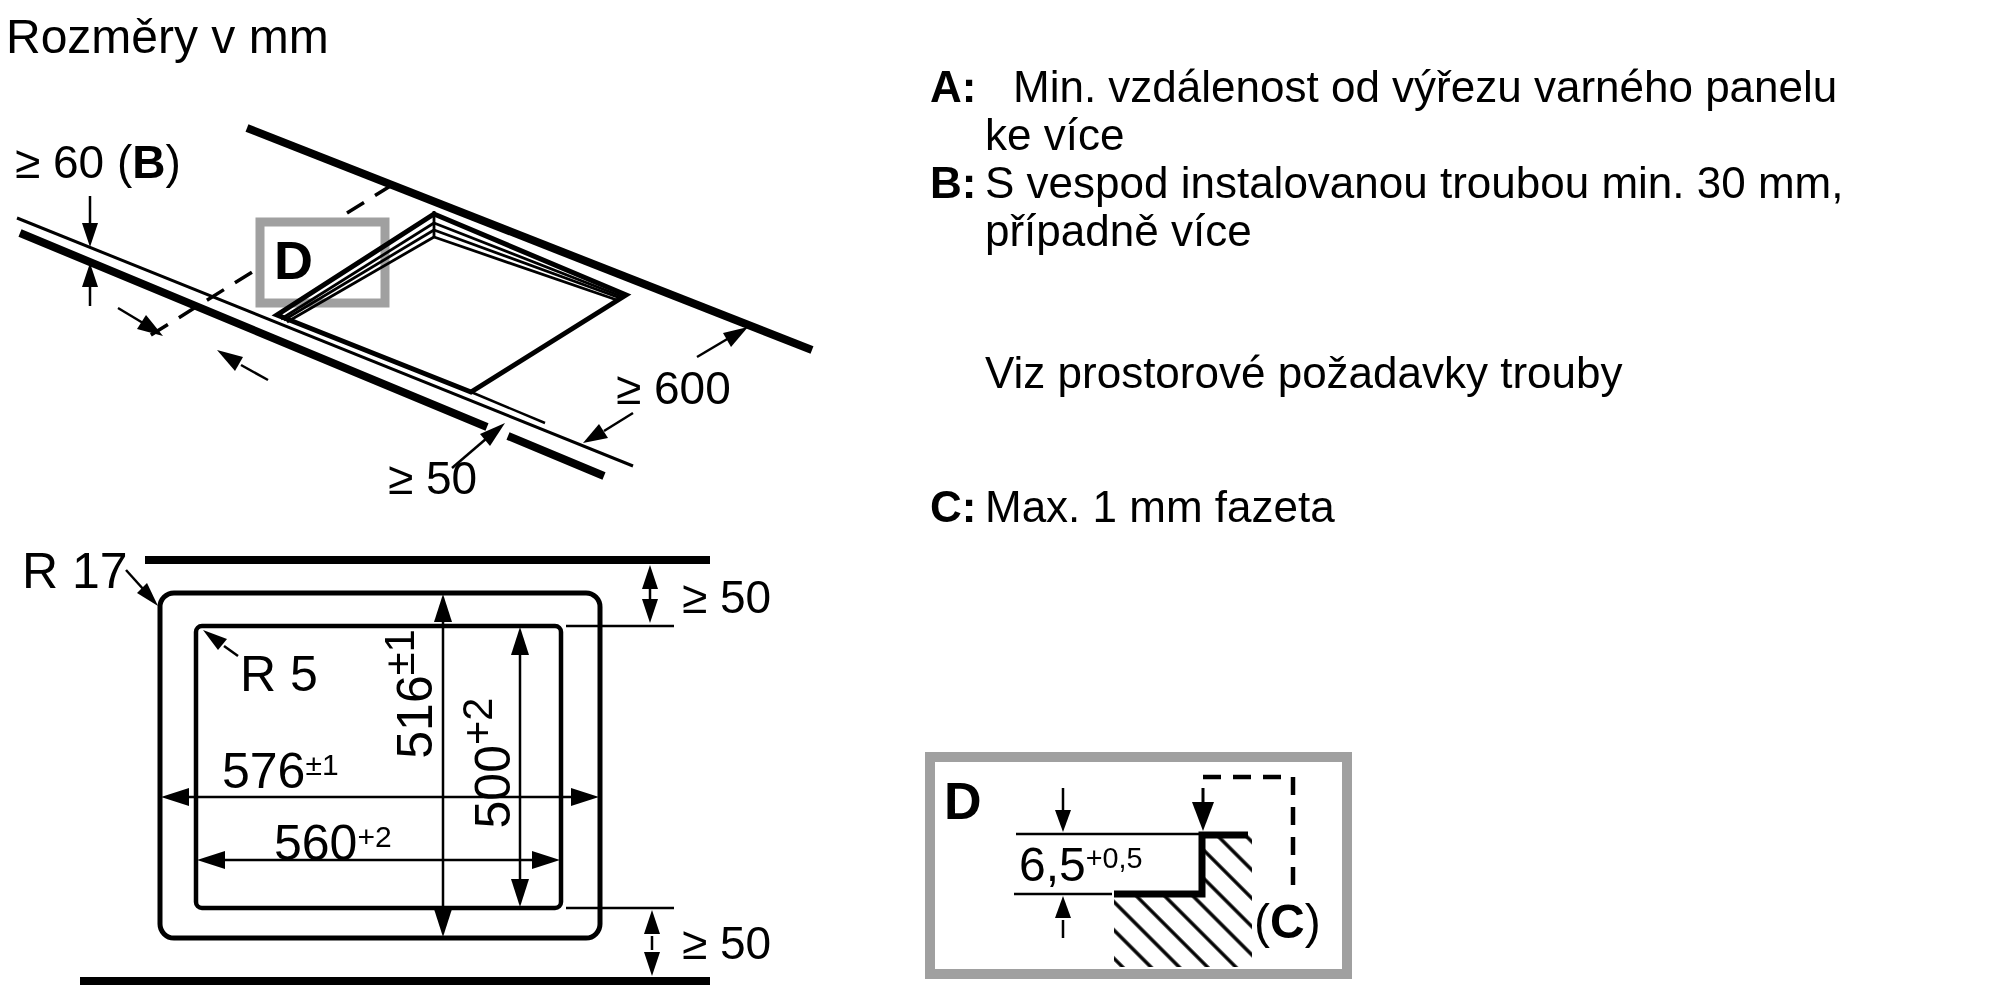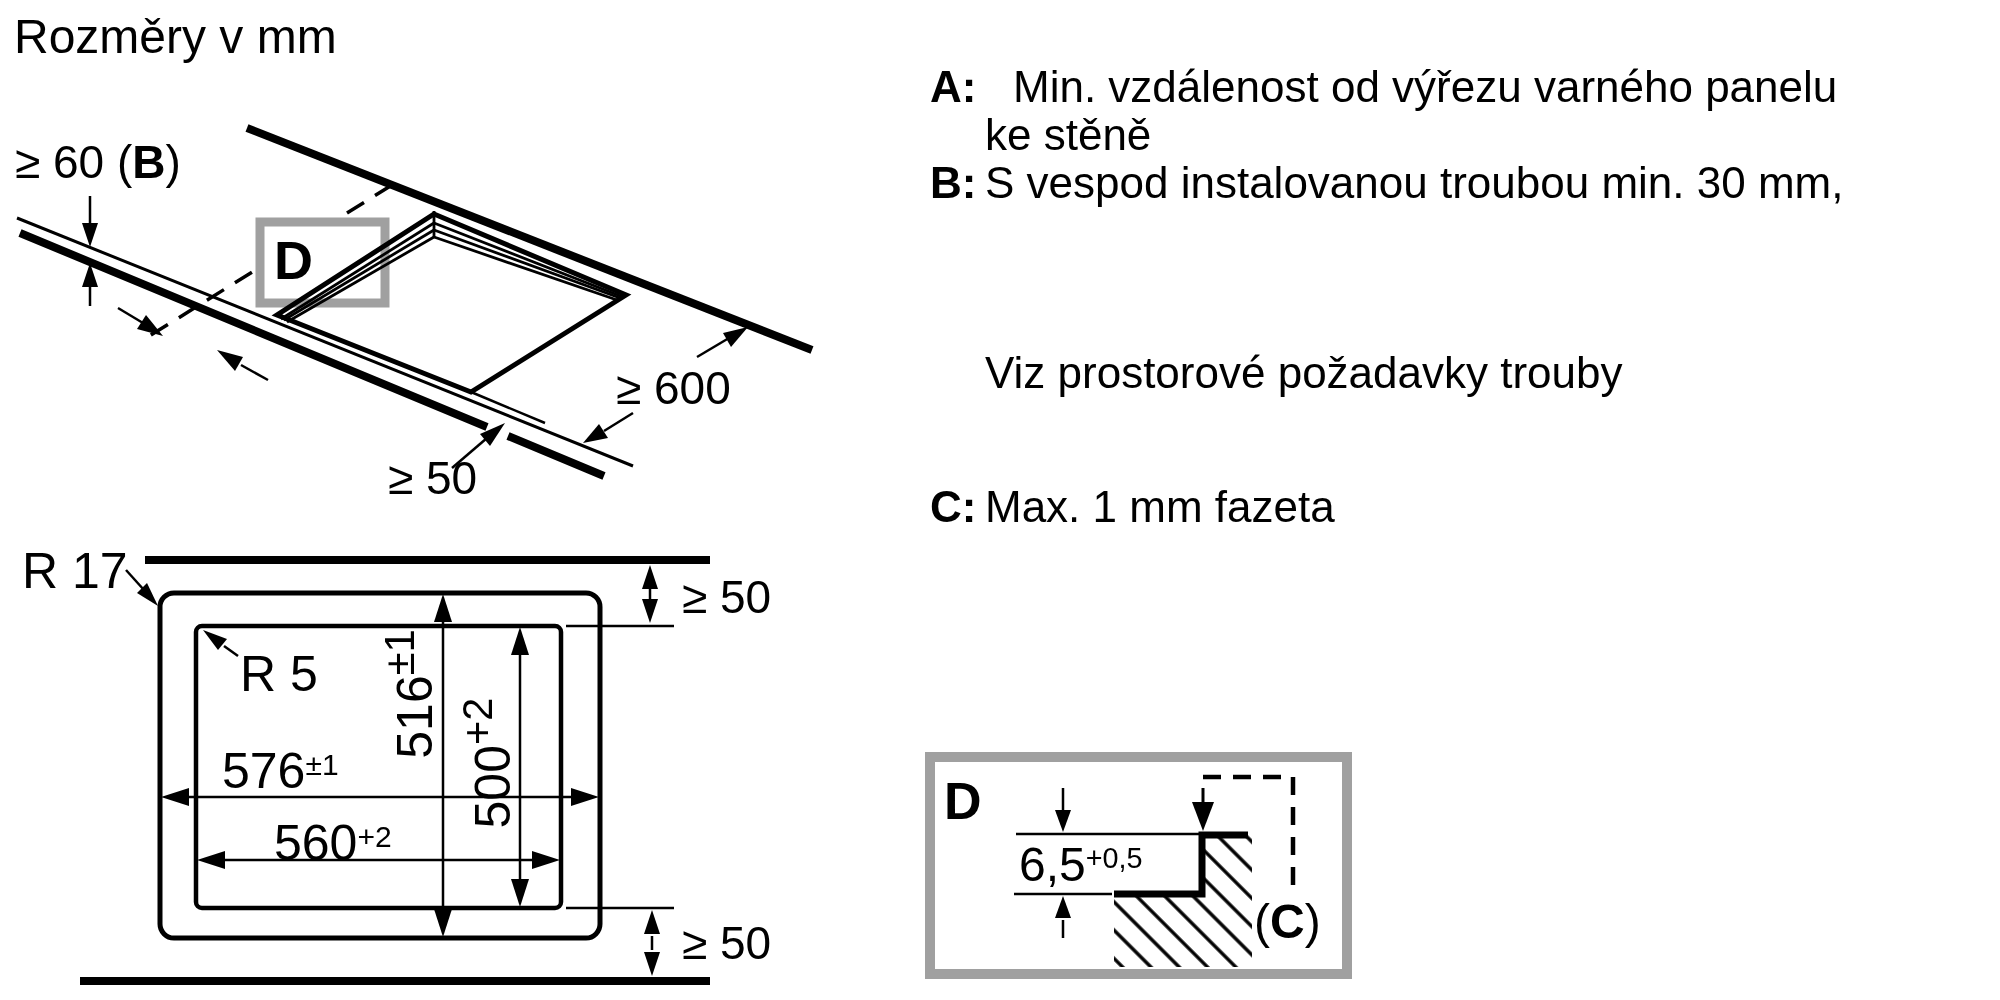--- a/index.html
+++ b/index.html
@@ -138,41 +138,42 @@
       <line x1="1203" y1="788" x2="1203" y2="804" stroke-width="3"></line>
       <polygon points="1203,831 1192,802 1214,802" fill="#000" stroke="none"></polygon>
 
       <line x1="1063" y1="788" x2="1063" y2="810" stroke-width="2.5"></line>
       <polygon points="1063,832 1055,810 1071,810" fill="#000" stroke="none"></polygon>
       <line x1="1063" y1="938" x2="1063" y2="920" stroke-width="2.5"></line>
       <polygon points="1063,896 1055,918 1071,918" fill="#000" stroke="none"></polygon>
     </g>
   </svg>
 
-  <div class="lbl fs48" style="left:14px;top:12px;">Rozměry v mm</div>
+  <div class="lbl fs48" style="left:6px;top:12px;">Rozměry v mm</div>
 
   <div class="lbl fs46" style="left:15px;top:138px;"><span>≥ 60 (</span><b>B</b><span>)</span></div>
   <div class="lbl fs46" style="left:616px;top:364px;">≥ 600</div>
   <div class="lbl fs46" style="left:388px;top:454px;">≥ 50</div>
   <div class="lbl fs54" style="left:274px;top:232px;">D</div>
 
   <div class="lbl fs50" style="left:22px;top:545px;">R 17</div>
   <div class="lbl fs50" style="left:240px;top:648px;">R 5</div>
   <div class="lbl fs50" style="left:222px;top:745px;text-align:right;"><span>576</span><sup>±1</sup></div>
   <div class="lbl fs50" style="left:274px;top:817px;"><span>560</span><sup>+2</sup></div>
   <div class="vlabel" style="left:410px;top:694px;"><span>516</span><sup>±1</sup></div>
   <div class="vlabel" style="left:488px;top:763px;"><span>500</span><sup>+2</sup></div>
   <div class="lbl fs46" style="left:682px;top:573px;">≥ 50</div>
   <div class="lbl fs46" style="left:682px;top:919px;">≥ 50</div>
 
   <div class="lbl fs44 boldlab" style="left:930px;top:64px;">A:</div>
   <div class="lbl fs44" style="left:1013px;top:64px;">Min. vzdálenost od výřezu varného panelu</div>
-  <div class="lbl fs44" style="left:985px;top:112px;">ke stěně</div>
+  <div class="lbl fs44" style="left:985px;top:112px;">ke více</div>
   <div class="lbl fs44 boldlab" style="left:930px;top:160px;">B:</div>
   <div class="lbl fs44" style="left:985px;top:160px;">S vespod instalovanou troubou min. 30 mm,</div>
+  <div class="lbl fs44" style="left:985px;top:208px;">případně více</div>
   <div class="lbl fs44" style="left:985px;top:350px;text-align:right;">Viz prostorové požadavky trouby</div>
   <div class="lbl fs44 boldlab" style="left:930px;top:484px;">C:</div>
   <div class="lbl fs44" style="left:985px;top:484px;">Max. 1 mm fazeta</div>
 
   <div class="lbl fs52" style="left:944px;top:774px;">D</div>
   <div class="lbl" style="left:1004px;top:840px;font-size:48px;margin-left:15px;"><span>6,5</span><sup>+0,5</sup></div>
   <div class="lbl" style="left:1254px;top:897px;font-size:48px;"><span>(</span><b>C</b><span>)</span></div>
 
 </div>
 

